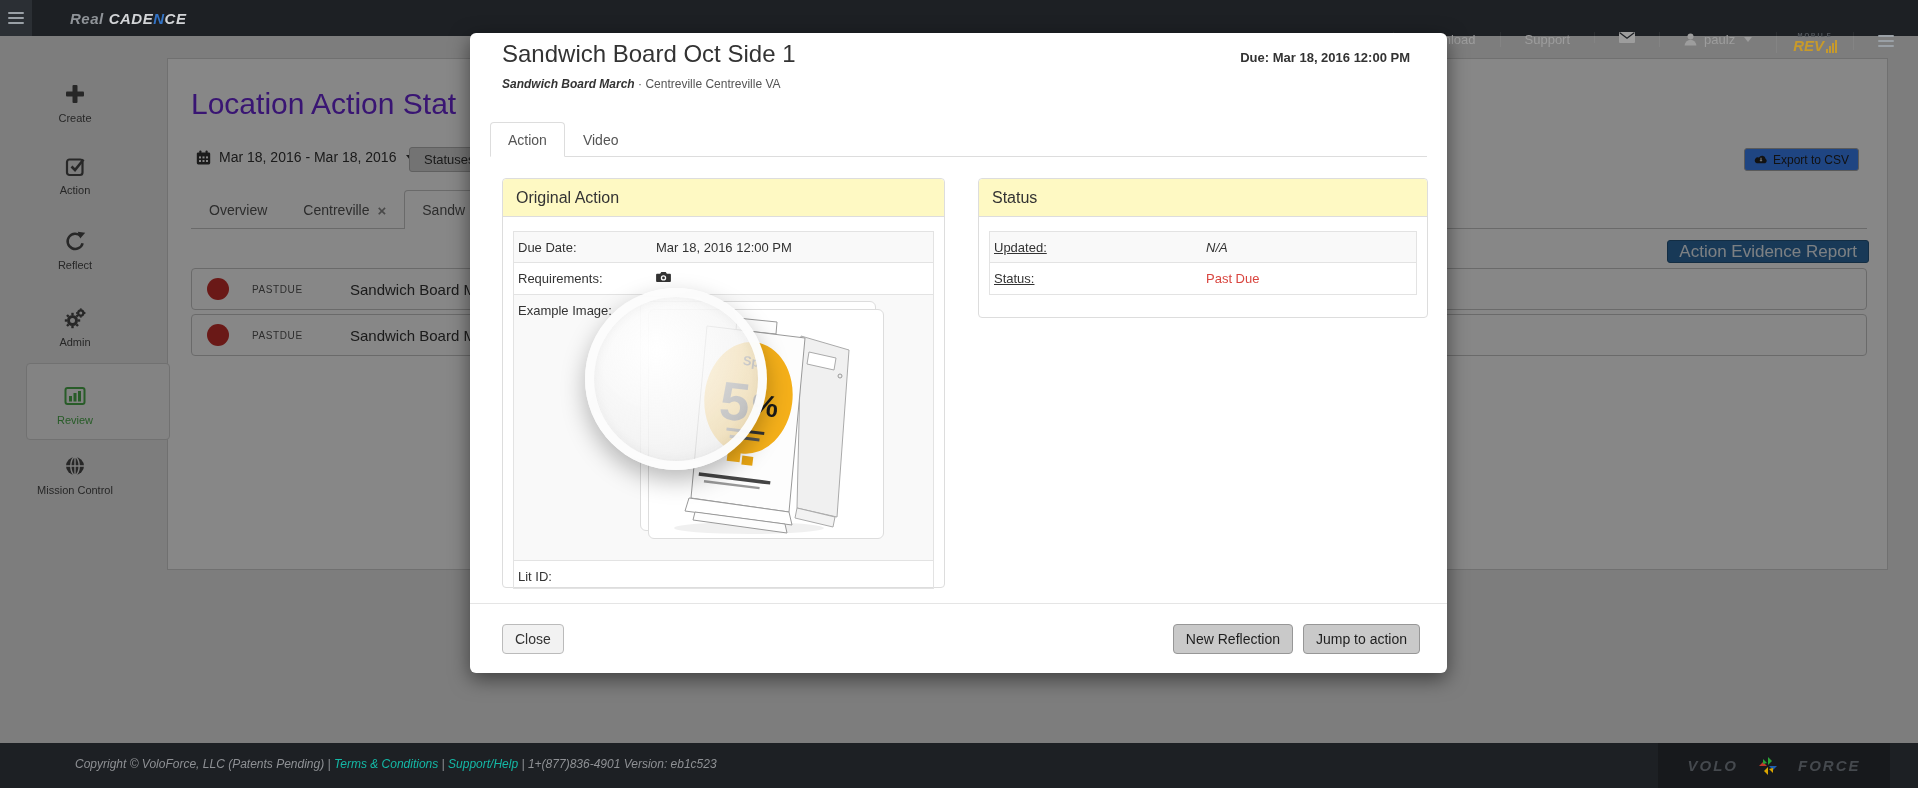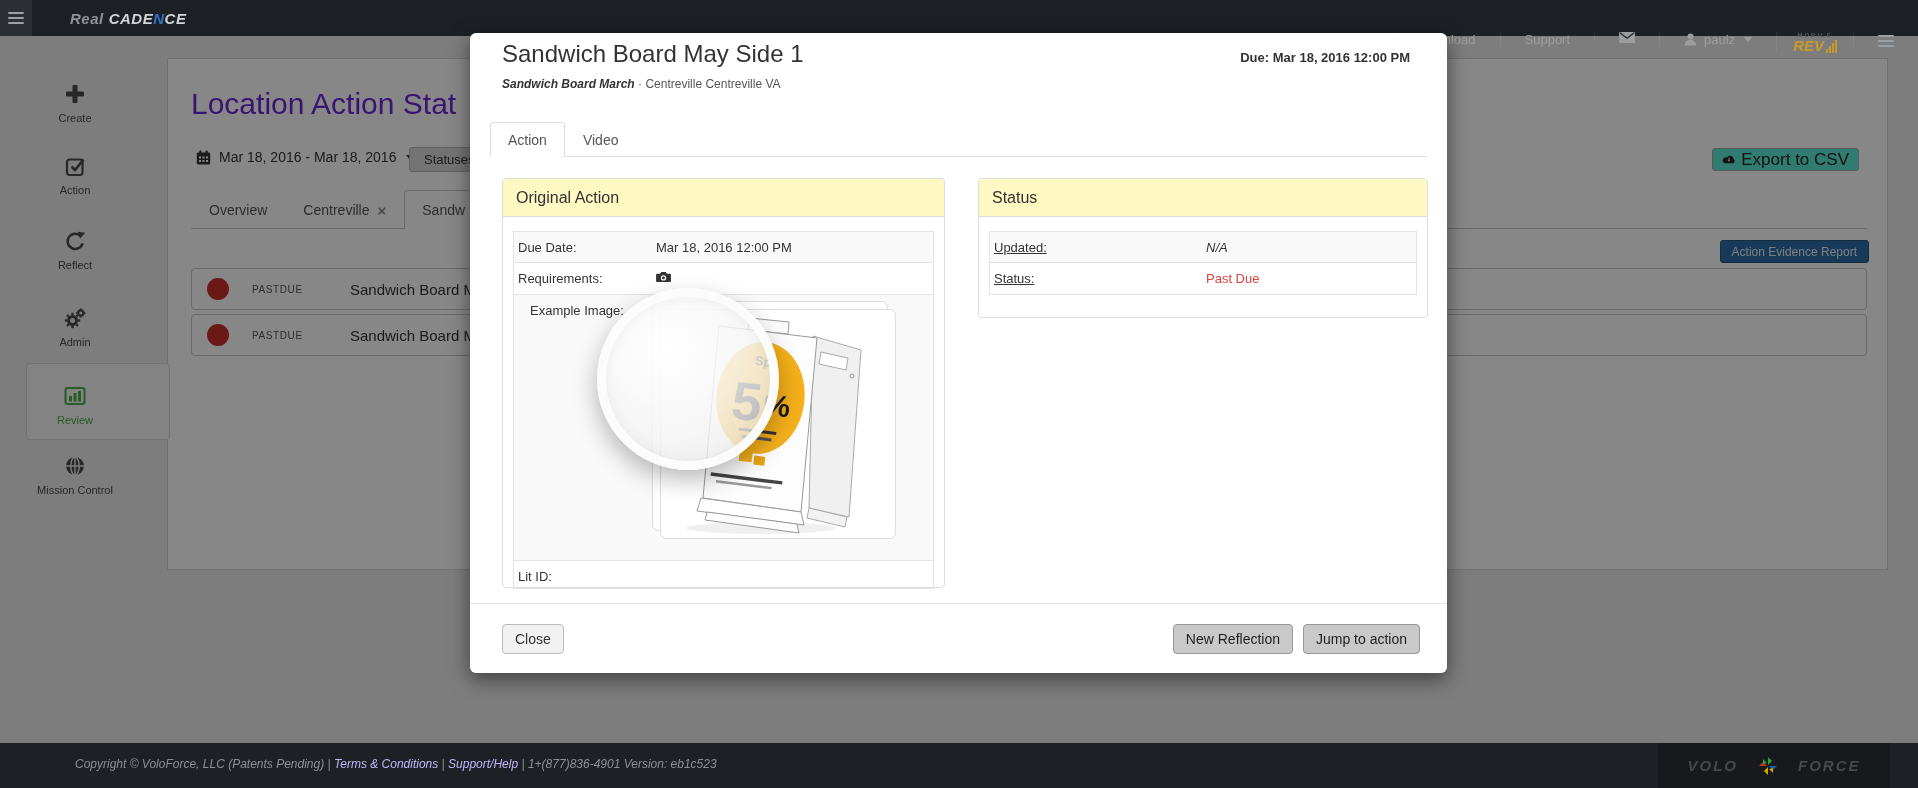--- a/index.html
+++ b/index.html
@@ -33,22 +33,22 @@
   .side-item { position:absolute; left:0; width:150px; text-align:center; color:#4a4a4a; cursor:pointer; }
   .side-label { font-size:11px; margin-top:3px; }
   .side-active-box { position:absolute; left:26px; top:327px; width:144px; height:77px; background:#f7f7f7; border:1px solid #d5d5d5; border-radius:4px; }
   .side-item.active { color:#4cae4c; }
 
   
   #content { position:absolute; left:167px; top:58px; width:1721px; height:512px; background:#fff; border:1px solid #d4d4d4; z-index:2; }
   #page-title { position:absolute; left:23px; top:28px; margin:0; font-size:30px; font-weight:400; color:#6d28d9; }
   #date-filter { position:absolute; left:28px; top:90px; display:flex; align-items:center; gap:8px; font-size:14px; color:#333; cursor:pointer; }
   #statuses-btn { position:absolute; left:241px; top:88px; height:25px; padding:0 14px 0 14px; width:110px; text-align:left; background:#d9d9d9; border:1px solid #b5b5b5; border-radius:3px; font-size:13px; color:#333; cursor:pointer; font-family:inherit; }
-  #export-btn { position:absolute; right:28px; top:89px; height:23px; display:flex; align-items:center; gap:5px; background:#5eead4; border:1px solid #aaa; border-radius:3px; font-size:17px; color:#222; padding:0 9px; cursor:pointer; font-family:inherit; }
-  #evidence-btn { position:absolute; right:18px; top:181px; height:23px; background:#2e6da4; border:1px solid #24567f; border-radius:3px; color:#eaf1f8; font-size:12px; padding:0 11px; cursor:pointer; font-family:inherit; }
+  #export-btn { position:absolute; right:28px; top:89px; height:23px; display:flex; align-items:center; gap:5px; background:#3b82f6; border:1px solid #aaa; border-radius:3px; font-size:12px; color:#222; padding:0 9px; cursor:pointer; font-family:inherit; }
+  #evidence-btn { position:absolute; right:18px; top:181px; height:23px; background:#2e6da4; border:1px solid #24567f; border-radius:3px; color:#eaf1f8; font-size:17px; padding:0 11px; cursor:pointer; font-family:inherit; }
 
   #tabs { position:absolute; left:23px; right:20px; top:130px; height:40px; border-bottom:1px solid #c9c9c9; display:flex; align-items:flex-end; }
   .tab { position:relative; top:1px; height:39px; display:flex; align-items:center; gap:8px; padding:0 17px; font-size:14px; color:#555; border:1px solid transparent; border-bottom:none; cursor:pointer; }
   .tab.active { background:#fff; border-color:#c9c9c9; border-radius:4px 4px 0 0; width:130px; }
   .tab-close { font-size:15px; font-weight:700; color:#8a8a8a; line-height:1; }
 
   .action-row { position:absolute; left:23px; right:20px; height:42px; background:#fff; border:1px solid #c9c9c9; border-radius:4px; display:flex; align-items:center; cursor:pointer; }
   .row1 { top:209px; } .row2 { top:255px; }
   .status-dot { width:22px; height:22px; border-radius:50%; background:#c9302c; margin-left:15px; flex:0 0 auto; }
   .row-badge { font-size:10px; letter-spacing:.6px; color:#555; margin-left:23px; width:70px; }
@@ -72,21 +72,21 @@
   .panel-right { left:508px; width:450px; height:140px; }
   .p-head { height:38px; line-height:38px; padding:0 13px; font-size:16px; color:#333; background:#fef9c3; border-bottom:1px solid #ddd; border-radius:4px 4px 0 0; }
   .p-body { padding:14px 10px 0 10px; }
   .o-row { display:flex; border:1px solid #e3e3e3; border-top:none; font-size:13px; color:#333; }
   .o-row:first-child { border-top:1px solid #e3e3e3; }
   .o-row.striped { background:#f9f9f9; }
   .o-row .lbl { width:136px; padding:8px 6px 8px 4px; flex:0 0 auto; }
   .o-row .val { flex:1; padding:8px 6px; position:relative; }
   .panel-right .o-row .lbl { width:210px;text-decoration:underline; }
   .row-h { height:32px; }
-  .row-example { height:266px;padding-left:12px; }
+  .row-example { height:266px; }
   .row-lit { height:28px; }
   .na { font-style:italic; }
   .past-due { color:#d9453f; }
 
   
   .img-back { position:absolute; left:-10px; top:6px; width:236px; height:230px; border:1px solid #ddd; border-radius:6px; background:#fff; }
   .img-frame { position:absolute; left:-2px; top:14px; width:236px; height:230px; border:1px solid #ddd; border-radius:6px; background:#fff; overflow:hidden; }
   .magnifier { position:absolute; left:-65px; top:-7px; width:182px; height:182px; border-radius:50%;
     border:9px solid rgba(252,252,252,0.96);
     background:radial-gradient(circle at 38% 32%, rgba(255,255,255,0.95), rgba(244,244,244,0.82) 58%, rgba(226,226,226,0.72));
@@ -96,21 +96,21 @@
   .m-footer { position:absolute; left:0; right:0; top:570px; bottom:0; border-top:1px solid #e5e5e5; }
   .btn { font-family:inherit; font-size:14px; border-radius:4px; cursor:pointer; }
   .btn-close { position:absolute; left:32px; top:20px; height:30px; padding:0 12px; background:#f2f2f2; border:1px solid #bbb; color:#333; }
   .btn-gray { position:absolute; top:20px; height:30px; padding:0 12px; background:#c9c9c9; border:1px solid #979797; color:#1e1e1e; }
   .btn-newref { right:154px; }
   .btn-jump { right:27px; }
 
   
   #page-footer { position:absolute; left:0; right:0; bottom:0; height:45px; background:#1d2024; z-index:60; font-style:italic; }
   .foot-text { position:absolute; left:75px; top:14px; font-size:12px; color:#8e9094; }
-  .foot-text .dim-link { color:#c4b5fd; text-decoration:none; }
+  .foot-text .dim-link { color:#14b8a6; text-decoration:none; }
   .volo-box { position:absolute; right:28px; top:0; height:45px; width:232px; background:#17191c; display:flex; align-items:center; justify-content:center; gap:19px; }
   .volo-txt { font-size:15px; font-weight:700; font-style:italic; color:#45494e; letter-spacing:2px; }
 </style>
 </head>
 <body>
 
 <div id="page">
 
   <header id="navbar">
     <div class="nav-burger-box">
@@ -295,21 +295,21 @@
     <div class="action-row row2">
       <span class="status-dot"></span>
       <span class="row-badge">PASTDUE</span>
       <span class="row-title">Sandwich Board Mar Si</span>
     </div>
   </main>
 
   <div id="backdrop"></div>
 
   <section id="modal">
-    <h2 class="m-title">Sandwich Board May Side 1</h2>
+    <h2 class="m-title">Sandwich Board Oct Side 1</h2>
     <p class="m-sub">
       <span class="prog">Sandwich Board March</span>
       <span>·</span>
       <span>Centreville Centreville VA</span>
     </p>
     <div class="m-due">Due: Mar 18, 2016 12:00 PM</div>
 
     <div class="m-tabs">
       <div class="m-tab active">Action</div>
       <div class="m-tab">Video</div>

